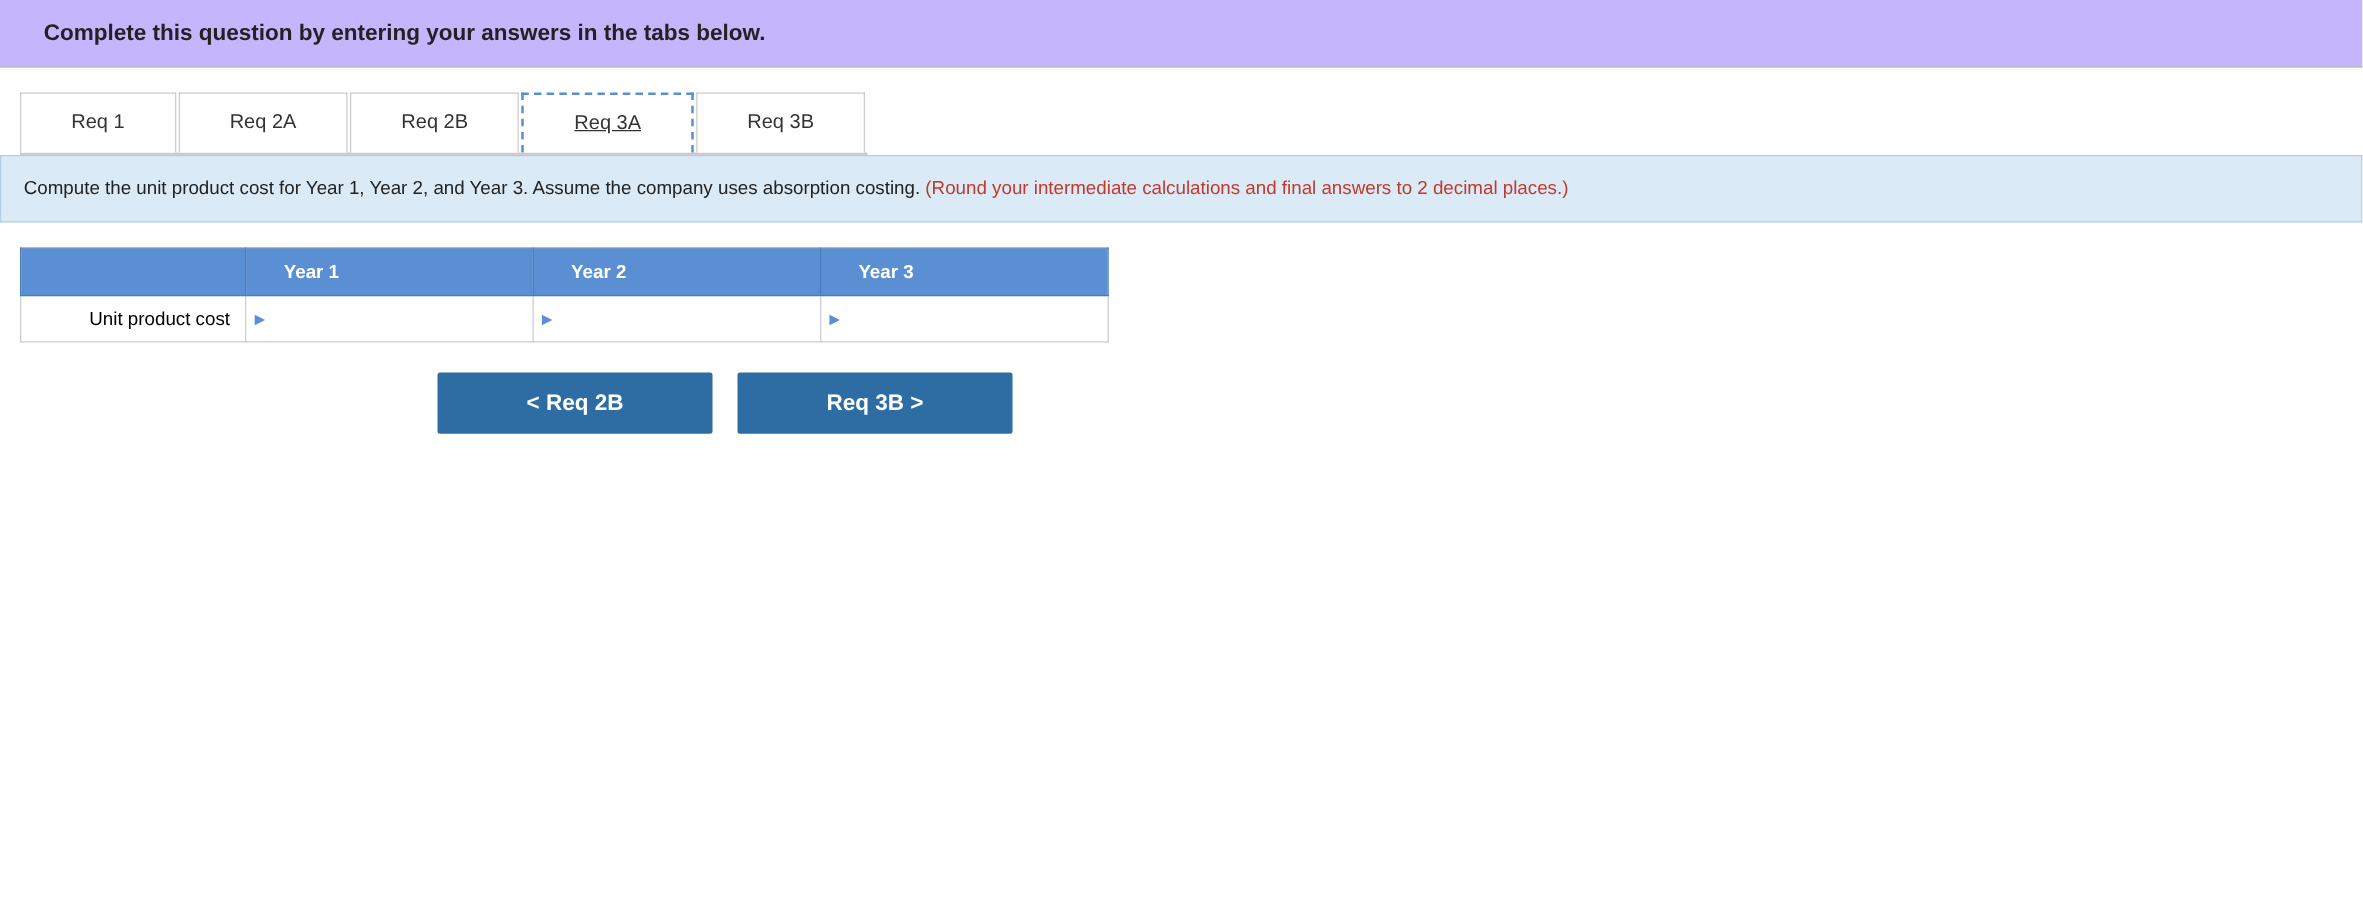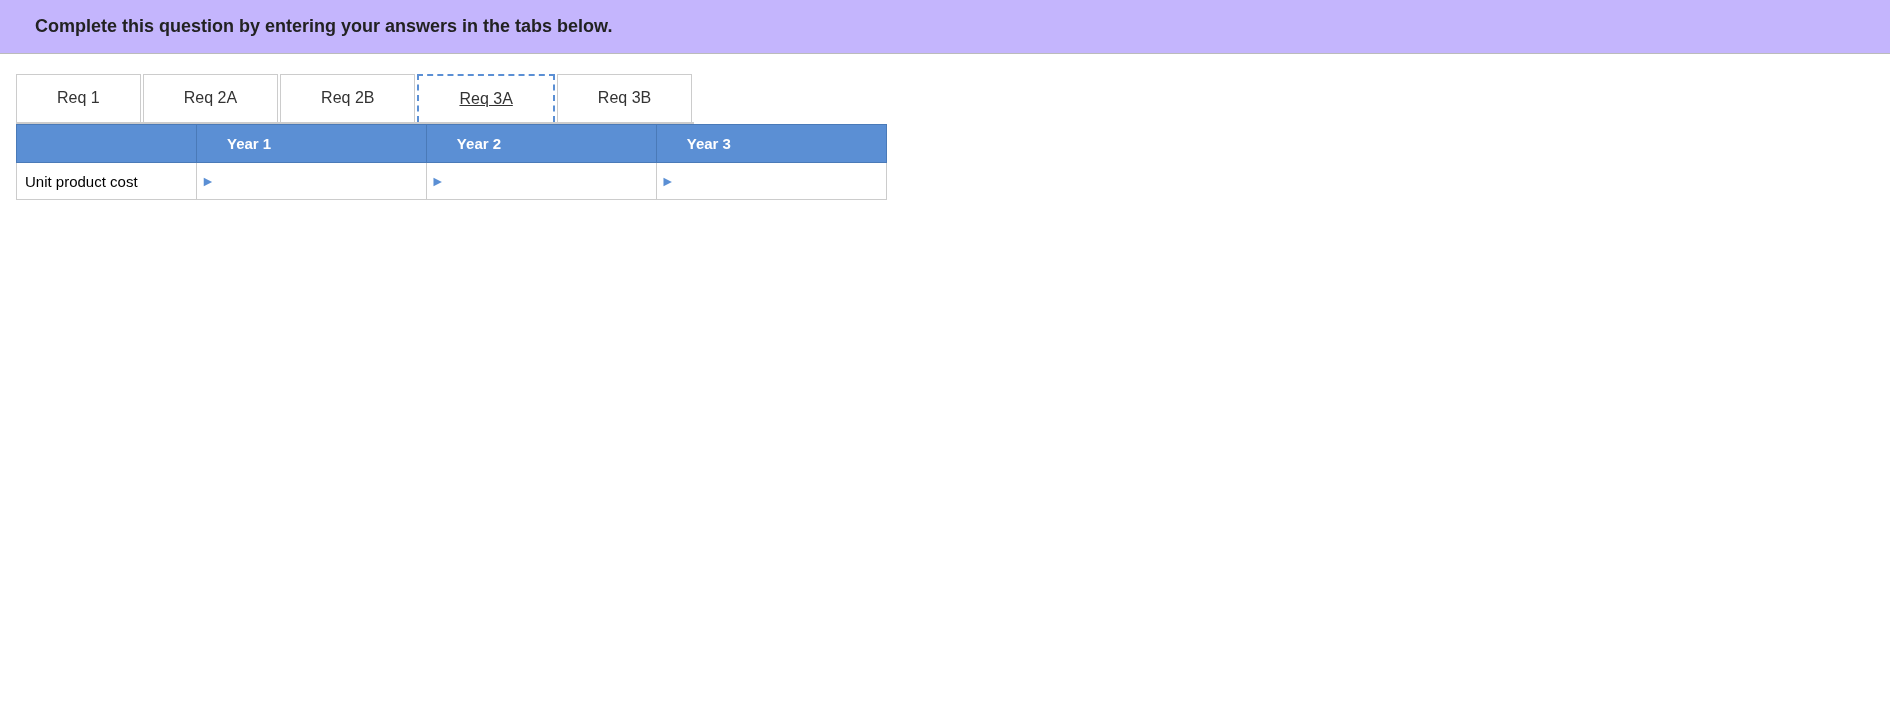--- a/index.html
+++ b/index.html
@@ -102,20 +102,21 @@
       border: 1px solid #ccc;
       padding: 8px 12px;
       font-size: 15px;
       background: #fff;
       vertical-align: middle;
     }
 
     .data-table td.label-cell {
       min-width: 180px;
       padding-left: 8px;
+      text-align: right;
     }
 
     .data-table td.input-cell {
       min-width: 140px;
       padding: 0;
     }
 
     .input-wrapper {
       display: flex;
       align-items: center;
@@ -178,20 +179,23 @@
       <span>Req 2B</span>
     </div>
     <div class="tab active">
       <span>Req 3A</span>
     </div>
     <div class="tab">
       <span>Req 3B</span>
     </div>
   </div>
 
+  <div class="instructions-box">
+    <span>Compute the unit product cost for Year 1, Year 2, and Year 3. Assume the company uses absorption costing. </span><span class="red-text">(Round your intermediate calculations and final answers to 2 decimal places.)</span>
+  </div>
 
   <div class="table-container">
     <table class="data-table">
       <thead>
         <tr>
           <th class="empty-header">
             <span></span>
           </th>
           <th>
             <span>Year 1</span>
@@ -225,14 +229,18 @@
             <div class="input-wrapper">
               <span class="input-arrow">►</span>
               <input type="text" value="" style="">
             </div>
           </td>
         </tr>
       </tbody>
     </table>
   </div>
 
+  <div class="buttons-row">
+    <button class="nav-button">&lt; Req 2B</button>
+    <button class="nav-button">Req 3B &gt;</button>
+  </div>
 
 </div>
 
 </body></html>

